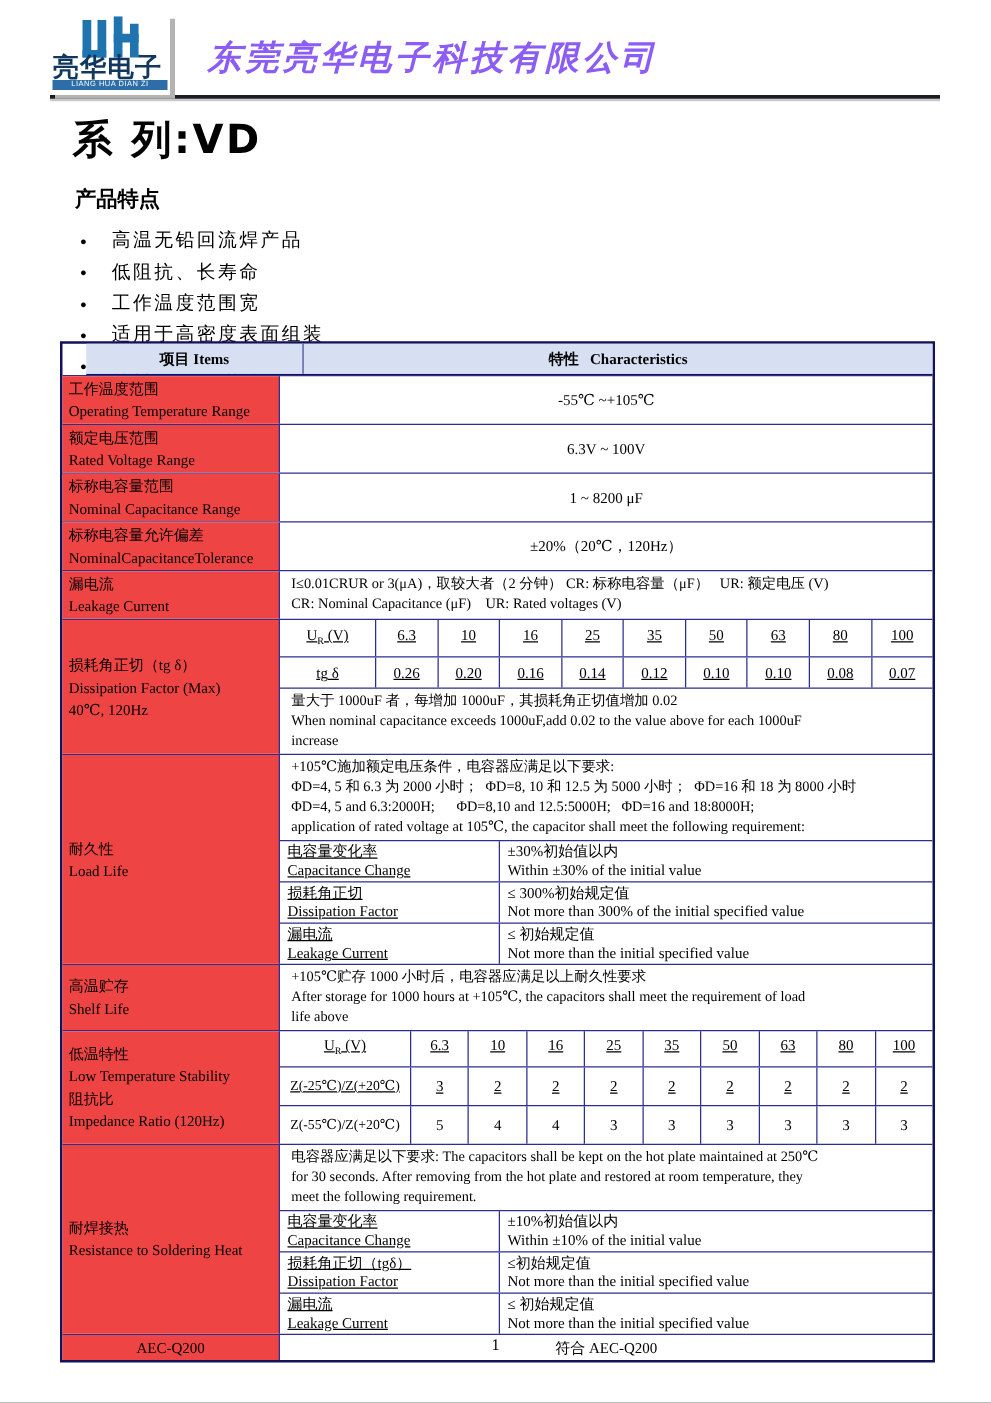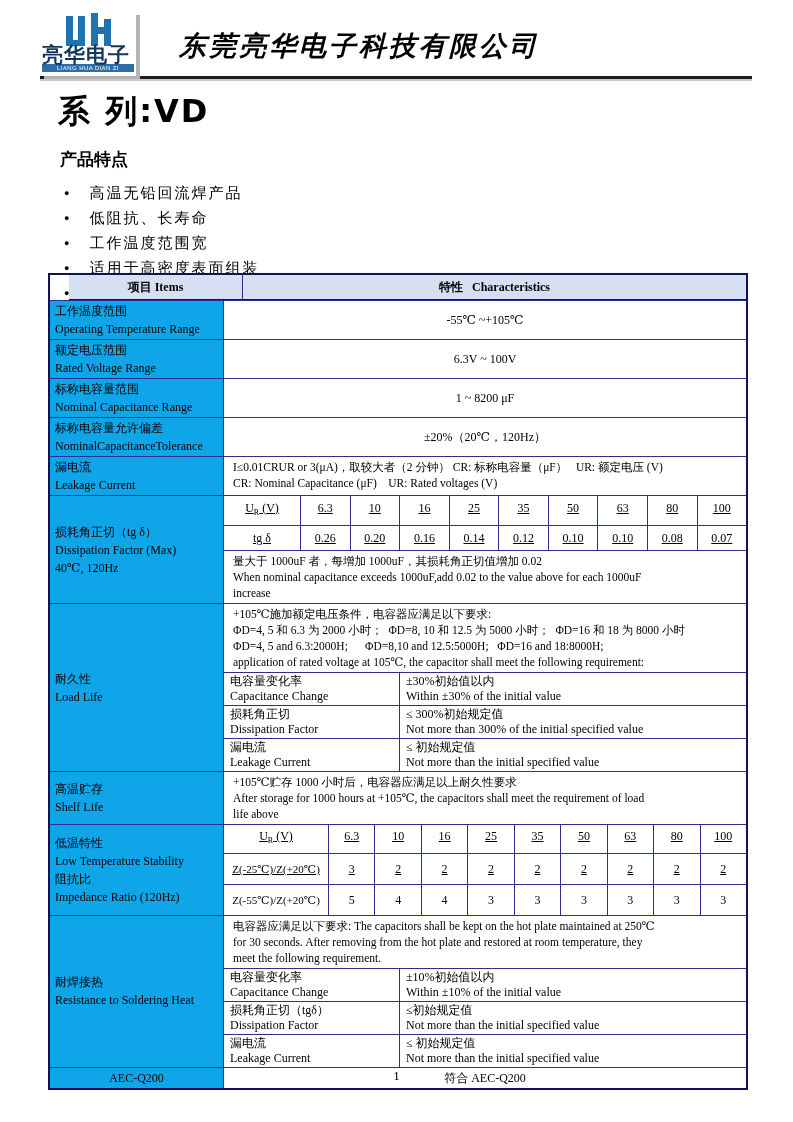--- a/index.html
+++ b/index.html
@@ -11,54 +11,54 @@
   
   .hdr { position:absolute; top:12px; left:40px; width:712px; height:64px;
          border-bottom:3px solid #1c1c22; box-shadow:0 2px 0 #c9c9c9; display:flex; }
   .logo-wrap { width:92px; background:#fff; box-shadow:4px 3px 0 #b3b3b3; padding:1px 2px 0 2px; }
   .logo-mark { text-align:center; height:36px; }
   .logo-cn { font-family:Liberation Mono, monospace; font-weight:bold;
              color:#11375f; font-size:21px; letter-spacing:1px; line-height:15px; text-align:left; }
   .logo-band { background:#2d6da8; color:#fff; font-size:6px; letter-spacing:0.4px;
                text-align:center; line-height:8px; font-family:"Liberation Sans",sans-serif; }
   .company { font-family:"DejaVu Serif","Liberation Serif",serif; font-style:italic; font-weight:bold;
-             font-size:27px; color:#000000; margin:16px 0 0 43px; letter-spacing:3px; }
+             font-size:27px; color:#8b5cf6; margin:16px 0 0 30px; letter-spacing:3px; }
   
   .series { margin:90px 0 0 58px; font-size:32px; font-weight:bold; letter-spacing:2px;
             font-family:"DejaVu Sans","Liberation Sans",sans-serif; }
   .feat-head { margin:14px 0 0 60px; font-size:17px; font-weight:bold;
                font-family:"DejaVu Sans","Liberation Sans",sans-serif; }
   .feat-list { margin:10px 0 0 64px; padding:0; list-style:none; }
   .feat-list li { display:flex; align-items:center; font-size:15px; line-height:25px; letter-spacing:2px; }
   .dot { font-size:9px; margin-right:18px; }
   
   .spec { position:absolute; left:48px; top:273px; width:700px; border:2px solid #12125c;
           font-size:12px; box-sizing:border-box; }
   .trow { display:flex; border-top:1px solid #2e2e90; }
   .trow:first-child { border-top:none;margin-left:19px; }
-  .lbl { width:174px; background:#0ea5e9; box-sizing:border-box; border-right:1px solid #2e2e90;
+  .lbl { width:174px; background:#ef4444; box-sizing:border-box; border-right:1px solid #2e2e90;
          padding:1px 5px; line-height:15px; flex-shrink:0; }
   .lbl-vc { display:flex; flex-direction:column; justify-content:center; }
   .val { flex:1; min-width:0; }
   .vcenter { display:flex; align-items:center; justify-content:center; text-align:center; }
   .thead .hc { font-weight:bold; text-align:center; line-height:24px; padding:0; background:#d6e0f2; white-space:pre; }
   .thead { border-bottom:1px solid #12125c; }
   .pad { padding:2px 9px; }
   .pline { line-height:18px; white-space:pre-wrap; }
   .pline-s { line-height:16px; white-space:pre-wrap; font-size:11.5px; }
   
   .ivrow { display:flex; }
   .ivb { border-bottom:1px solid #2e2e90;text-decoration:underline; }
   .ivh { width:76px; flex-shrink:0; border-right:1px solid #2e2e90; text-align:center; line-height:24px; }
   .ivc { flex:1; border-right:1px solid #2e2e90; text-align:center; line-height:24px; }
   .ivc:last-child { border-right:none; }
   sub { font-size:8px; }
   
   .crit { display:flex; border-top:1px solid #2e2e90; }
-  .cname { width:163px; flex-shrink:0; border-right:1px solid #2e2e90; padding:1px 6px; line-height:15px; }
+  .cname { width:163px; flex-shrink:0; border-right:1px solid #2e2e90; padding:1px 6px; line-height:15px;text-decoration:underline; }
   .cspec { flex:1; padding:1px 6px; line-height:15px; min-width:0; }
   
   .lth { width:104px; flex-shrink:0; border-right:1px solid #2e2e90; text-align:center; line-height:22px; }
   .ltc { flex:1; border-right:1px solid #2e2e90; text-align:center; line-height:22px; }
   .ltc:last-child { border-right:none; }
   .ratio-row .lth { font-size:11px; line-height:14px; display:flex; align-items:center; justify-content:center; }
   .ratio-row .ltc { line-height:30px; }
   .aec-row .lbl { text-align:center; display:flex; align-items:center; justify-content:center; line-height:18px; }
   .aec-row .val { line-height:18px; }
   .pageno { position:absolute; left:0; width:793px; top:1068px; text-align:center; font-size:13px; }

